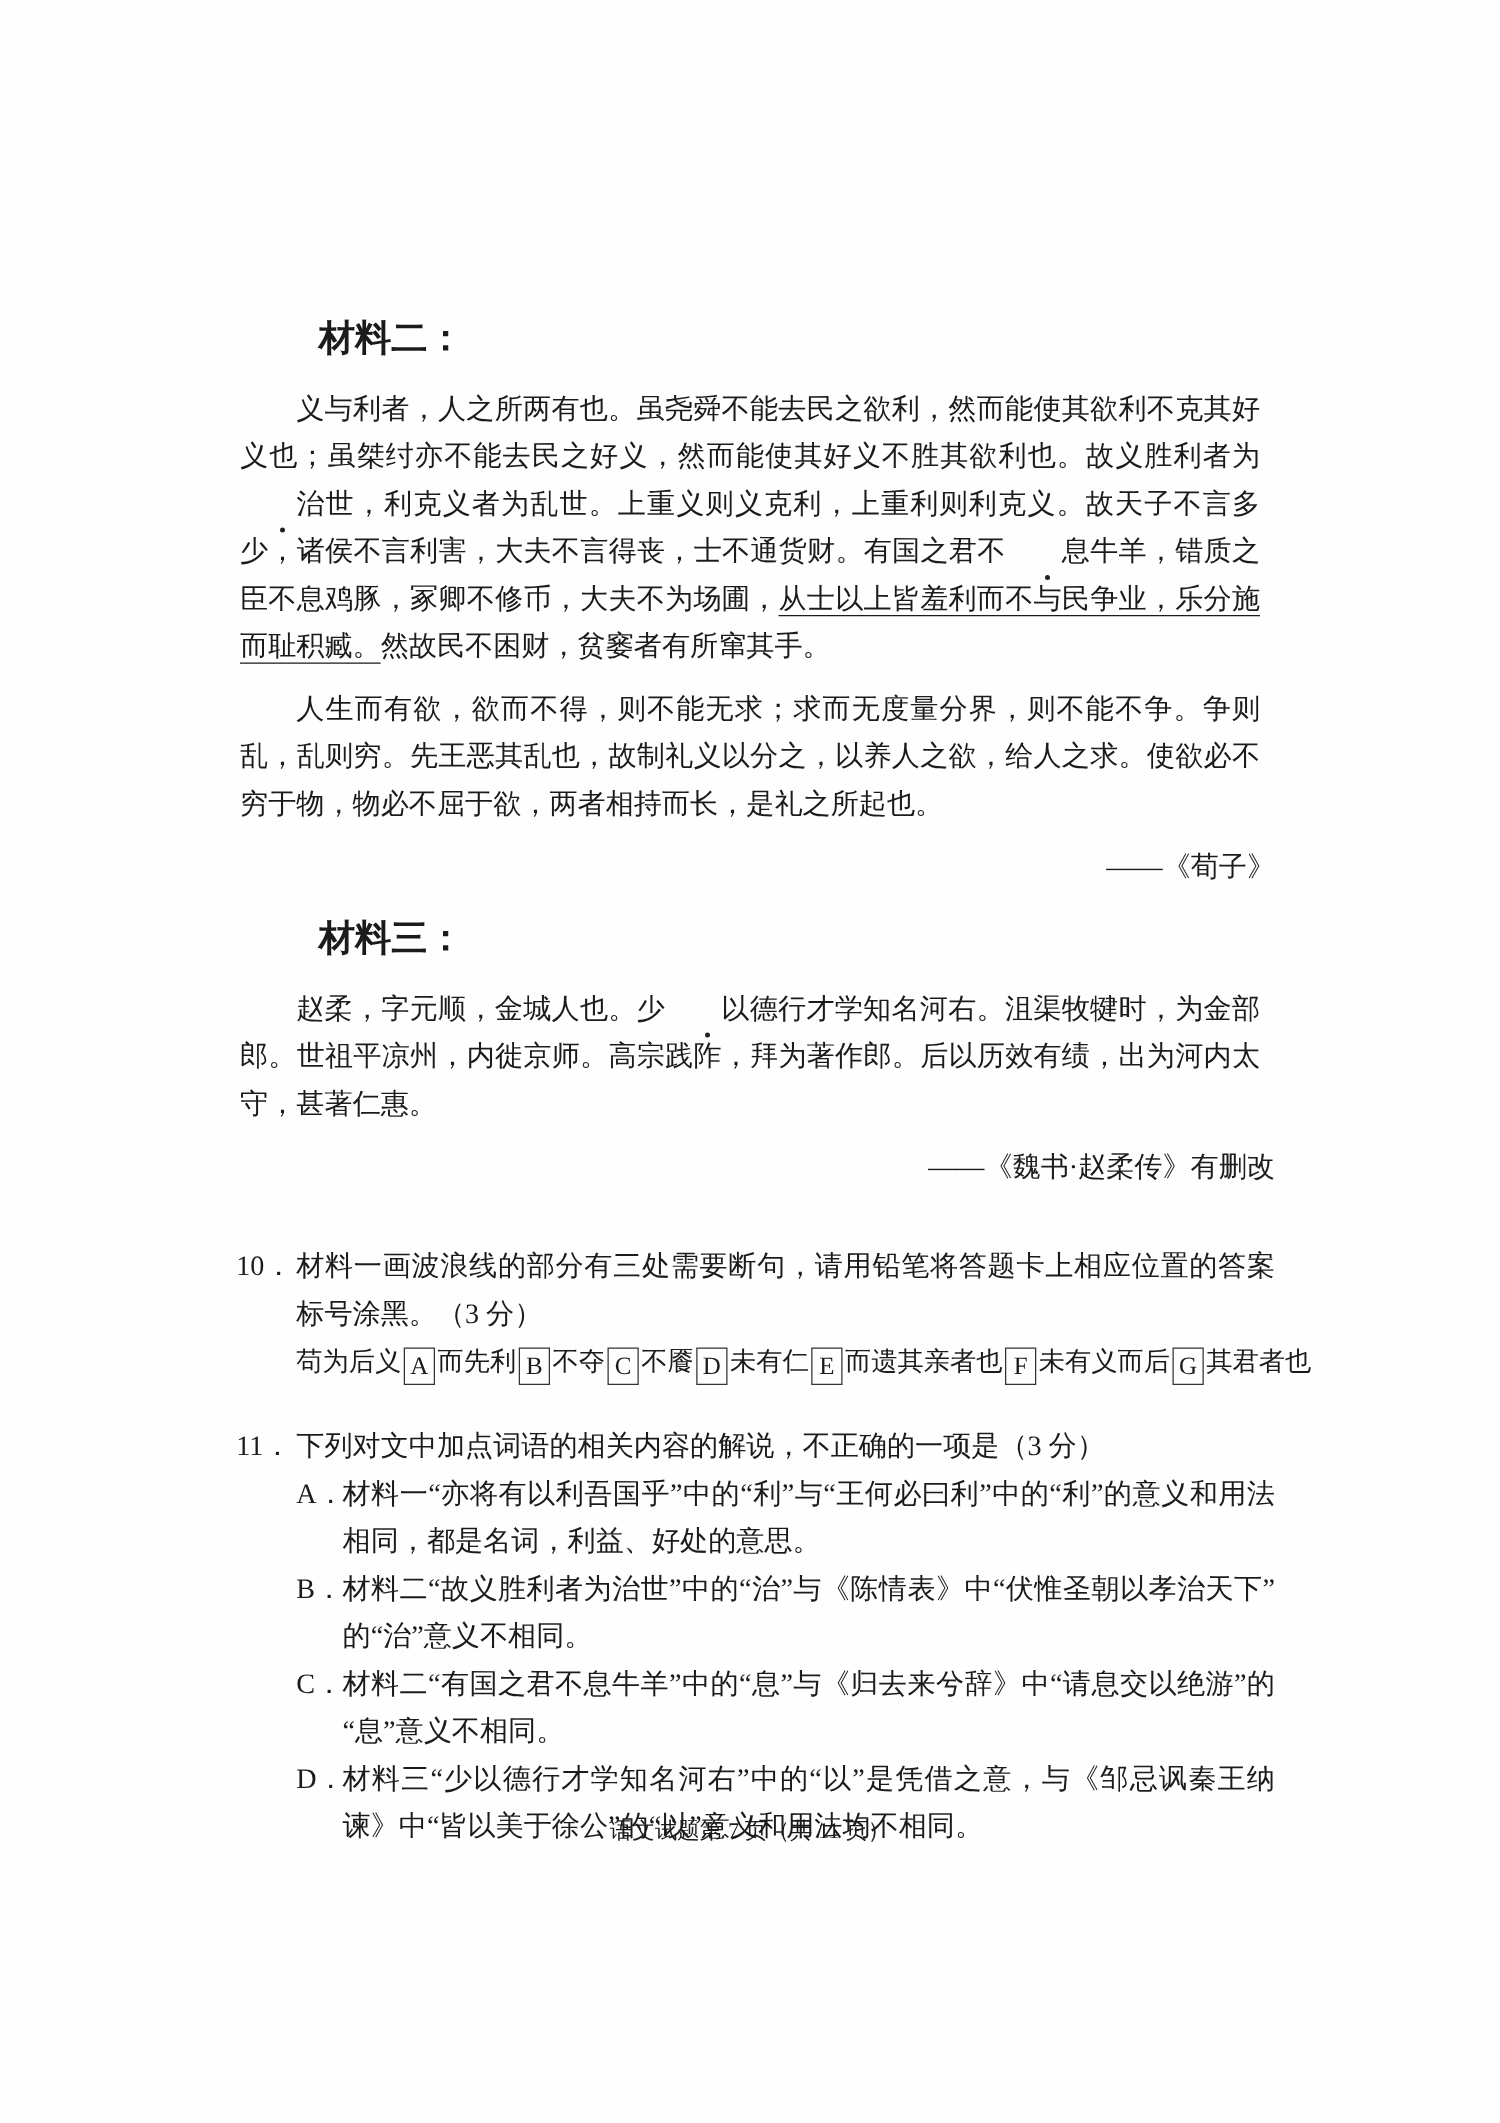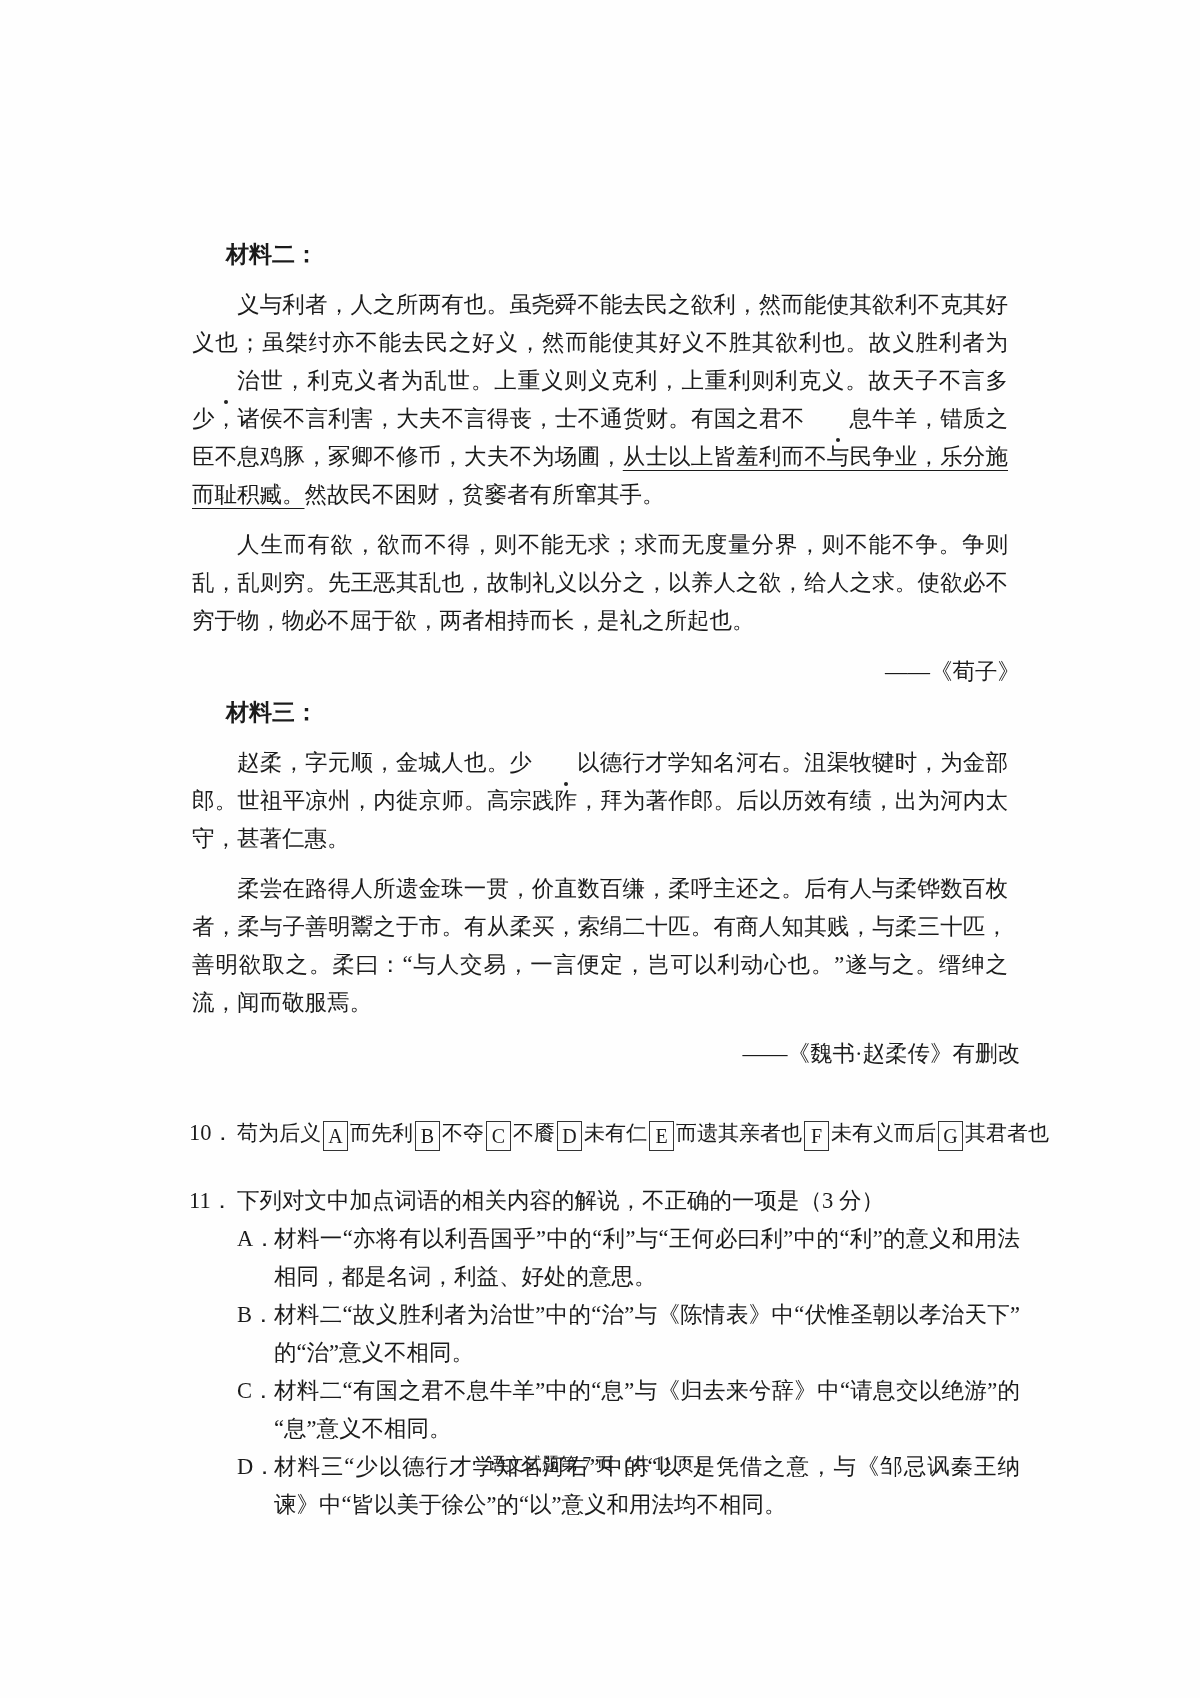--- a/index.html
+++ b/index.html
@@ -20,22 +20,22 @@
   .sheet {
     position: absolute;
     left: 180px;
     top: 234px;
     width: 840px;
     font-size: 22.5px;
     line-height: 38px;
     text-align: justify;
   }
   .heading {
-    margin: 0;
-    font-size: 23px;
+    margin: 17px;
+    font-size: 29px;
     font-weight: 700;
     font-family: "Liberation Sans", "DejaVu Sans", sans-serif;
     text-indent: 2em;
     line-height: 40px;
   }
   .para {
     margin: 12px;
     text-indent: 2em;
   }
   .source {
@@ -126,25 +126,25 @@
 <div class="page">
   <main class="sheet">
 
     <h2 class="heading">材料二：</h2>
     <p class="para"><span class="seg-plain">义与利者，人之所两有也。虽尧舜不能去民之欲利，然而能使其欲利不克其好义也；虽桀纣亦不能去民之好义，然而能使其好义不胜其欲利也。故义胜利者为</span><span class="seg-em">治</span><span class="seg-plain">世，利克义者为乱世。上重义则义克利，上重利则利克义。故天子不言多少，诸侯不言利害，大夫不言得丧，士不通货财。有国之君不</span><span class="seg-em">息</span><span class="seg-plain">牛羊，错质之臣不息鸡豚，冢卿不修币，大夫不为场圃，</span><span class="seg-u">从士以上皆羞利而不与民争业，乐分施而耻积臧。</span><span class="seg-plain">然故民不困财，贫窭者有所窜其手。</span></p>
     <p class="para"><span class="seg-plain">人生而有欲，欲而不得，则不能无求；求而无度量分界，则不能不争。争则乱，乱则穷。先王恶其乱也，故制礼义以分之，以养人之欲，给人之求。使欲必不穷于物，物必不屈于欲，两者相持而长，是礼之所起也。</span></p>
     <p class="source">——《荀子》</p>
 
     <h2 class="heading">材料三：</h2>
     <p class="para"><span class="seg-plain">赵柔，字元顺，金城人也。少</span><span class="seg-em">以</span><span class="seg-plain">德行才学知名河右。沮渠牧犍时，为金部郎。世祖平凉州，内徙京师。高宗践阼，拜为著作郎。后以历效有绩，出为河内太守，甚著仁惠。</span></p>
-    <p class="para"><span class="seg-plain">柔尝在路得人所遗金珠一贯，价直数百缣，柔呼主还之。后有人与柔铧数百枚者，柔与子善明鬻之于市。有从柔买，索绢二十匹。有商人知其贱，与柔三十匹，善明欲取之。柔曰：“与人交易，一言便定，岂可以利动心也。”遂与之。缙绅之流，闻而敬服焉。</span></p>
     <p class="source">——《魏书·赵柔传》有删改</p>
 
     <section class="question q10">
       <span class="q-num">10．</span>
+      <p class="q-stem">材料一画波浪线的部分有三处需要断句，请用铅笔将答题卡上相应位置的答案标号涂黑。（3 分）</p>
       <p class="duanju"><span class="seg-plain">苟为后义</span><span class="seg-box">A</span><span class="seg-plain">而先利</span><span class="seg-box">B</span><span class="seg-plain">不夺</span><span class="seg-box">C</span><span class="seg-plain">不餍</span><span class="seg-box">D</span><span class="seg-plain">未有仁</span><span class="seg-box">E</span><span class="seg-plain">而遗其亲者也</span><span class="seg-box">F</span><span class="seg-plain">未有义而后</span><span class="seg-box">G</span><span class="seg-plain">其君者也</span></p>
     </section>
 
     <section class="question q11">
       <span class="q-num">11．</span>
       <p class="q-stem">下列对文中加点词语的相关内容的解说，不正确的一项是（3 分）</p>
 
       <div class="option">
         <span class="opt-label">A．</span>
         <p class="opt-text">材料一“亦将有以利吾国乎”中的“利”与“王何必曰利”中的“利”的意义和用法相同，都是名词，利益、好处的意思。</p>

